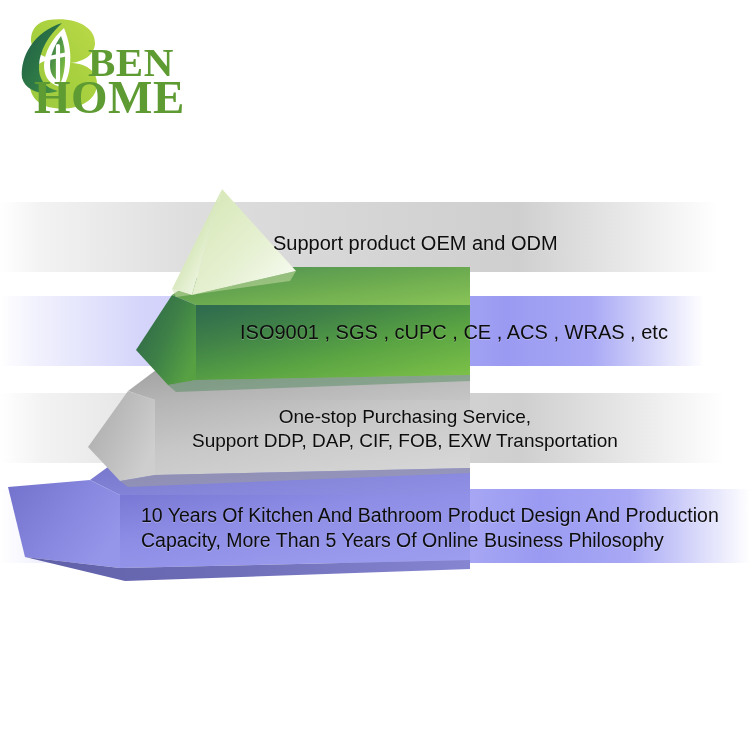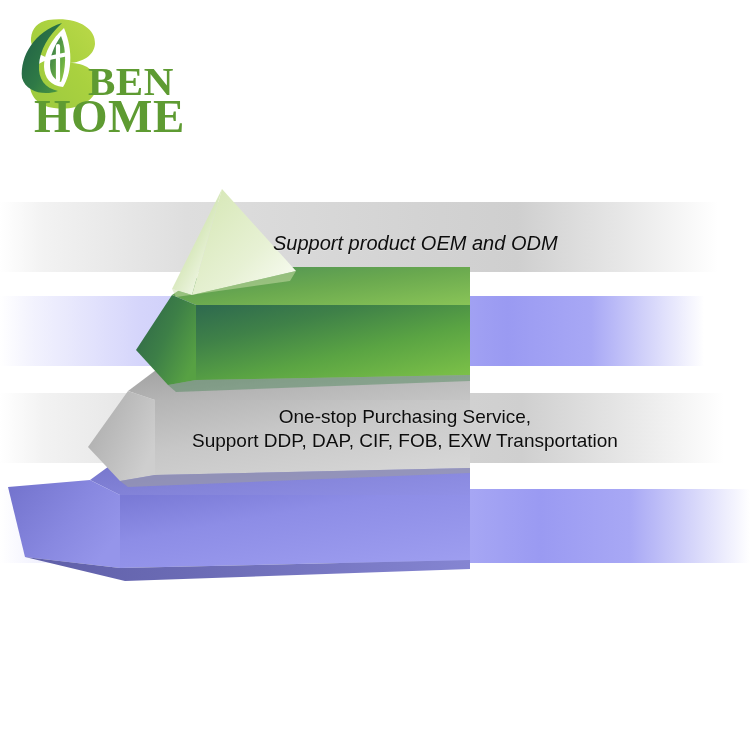--- a/index.html
+++ b/index.html
@@ -41,21 +41,20 @@
     top: 30px;
     width: 150px;
     line-height: 0.88;
   }
   .logo-word {
     display: block;
     font-family: "Liberation Serif", serif;
     font-weight: 700;
     color: #5e9b32;
     letter-spacing: 0.5px;
-    margin-top: 19px;
   }
   .logo-word.l1 { font-size: 41px; }
   .logo-word.l2 { font-size: 47px; margin-top: -3px; margin-left: -54px; font-family: Liberation Serif, serif; }
 
   
   .band {
     position: absolute;
     left: 0;
     height: 70px;
   }
@@ -96,21 +95,21 @@
 
   
   .band-text {
     position: absolute;
     color: #0d0d0d;
     font-family: "Liberation Sans", sans-serif;
     white-space: pre;
     line-height: 1.28;
     text-shadow: 0 1px 0 rgba(255,255,255,0.25);
   }
-  #text-1 { left: 273px; top: 231px; font-size: 20px; font-style: italic; }
+  #text-1 { left: 273px; top: 231px; font-size: 20px; }
   #text-2 { left: 240px; top: 320px; font-size: 20px; }
   #text-3 { left: 192px; top: 405px; font-size: 19px; text-align: center; }
   #text-4 { left: 141px; top: 503px; font-size: 19.5px; }
 </style>
 </head>
 <body>
 
 <div class="canvas">
 
   <div class="logo">
@@ -251,16 +250,19 @@
       <polygon points="196,120 470,120 470,190 196,195" fill="url(#g2Front)"></polygon>
       <polygon points="168,200 196,195 470,190 470,196 176,207" fill="#3c7f4c" opacity="0.40"></polygon>
 
       <polygon points="222,4 172,104 192,110" fill="url(#apexFront)"></polygon>
       <polygon points="222,4 192,110 296,86" fill="url(#apexRight)"></polygon>
       <polygon points="172,104 192,110 296,86 290,96 176,112" fill="#cde0ac" opacity="0.5"></polygon>
     </svg>
   </div>
 
   <div class="band-text" id="text-1">Support product OEM and ODM</div>
+  <div class="band-text" id="text-2">ISO9001 , SGS , cUPC , CE , ACS , WRAS , etc</div>
   <div class="band-text" id="text-3">One-stop Purchasing Service,
 Support DDP, DAP, CIF, FOB, EXW Transportation</div>
+  <div class="band-text" id="text-4">10 Years Of Kitchen And Bathroom Product Design And Production
+Capacity, More Than 5 Years Of Online Business Philosophy</div>
 
 </div>
 
 </body></html>

